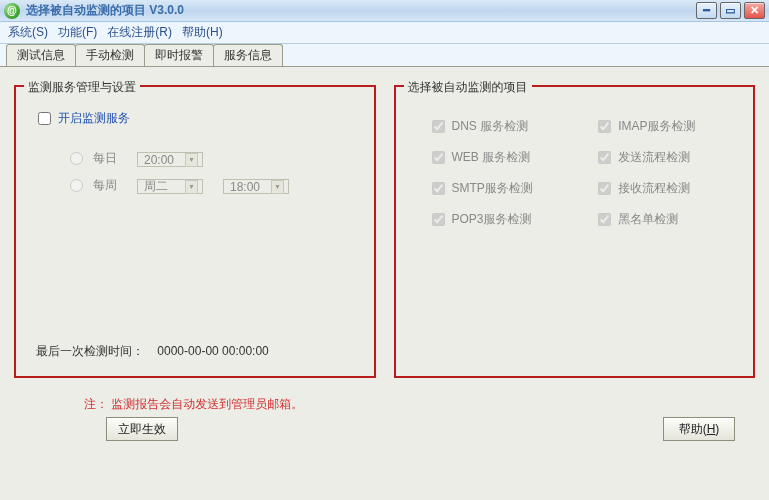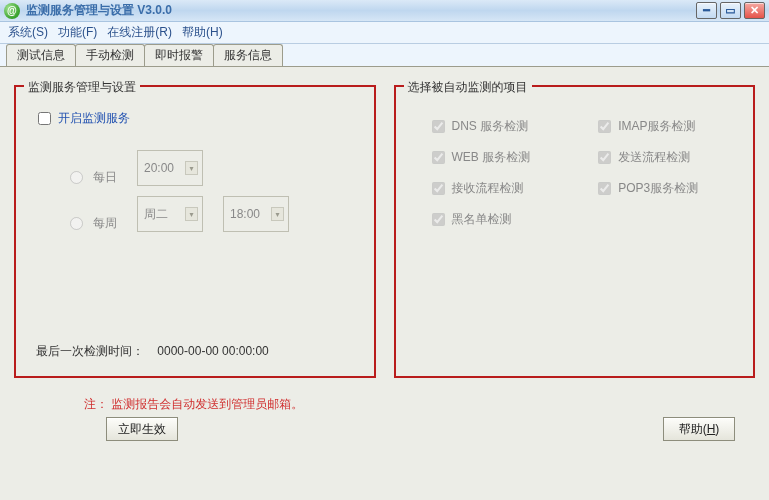--- a/index.html
+++ b/index.html
@@ -112,21 +112,21 @@
     margin-left: 40px;
     color: #888;
   }
   .schedule .row {
     display: flex; align-items: flex-end; gap: 20px;
     margin-bottom: 10px;
   }
   .schedule input[type=radio] { margin:0 6px 0 0;}
   .combo {
     display: inline-flex; align-items:center;
-    width: 66px; height: 36px;
+    width: 66px; height: 15px;
     border: 1px solid #bfbfb2;
     background: #ecede7;
     padding: 0 4px 0 6px;
     color: #888;
     justify-content: space-between;
   }
   .combo .arrow {
     width: 13px; height: 14px;
     border: 1px solid #c8c8bc;
     background: #e6e6dc;
@@ -167,21 +167,21 @@
     color: #222;
     box-shadow: 0 1px 0 #fff inset;
   }
   .u { text-decoration: underline; }
 </style>
 </head>
 <body>
 
 <div class="titlebar">
   <div class="titlebar-icon">@</div>
-  <div class="titlebar-text">监测服务管理与设置  V3.0.0</div>
+  <div class="titlebar-text">选择被自动监测的项目  V3.0.0</div>
   <div class="winbtn min">━</div>
   <div class="winbtn max">▭</div>
   <div class="winbtn close">✕</div>
 </div>
 
 <div class="menubar">
   <span>系统(S)</span>
   <span>功能(F)</span>
   <span>在线注册(R)</span>
   <span>帮助(H)</span>
@@ -252,20 +252,24 @@
         <label class="chk">
             <input type="checkbox" checked="" disabled="" style="">
             <span>WEB 服务检测</span>
           </label>
         <label class="chk">
             <input type="checkbox" checked="" disabled="" style="">
             <span>发送流程检测</span>
           </label>
         <label class="chk">
             <input type="checkbox" checked="" disabled="" style="">
+            <span>SMTP服务检测</span>
+          </label>
+        <label class="chk">
+            <input type="checkbox" checked="" disabled="" style="">
             <span>接收流程检测</span>
           </label>
         <label class="chk">
             <input type="checkbox" checked="" disabled="" style="">
             <span>POP3服务检测</span>
           </label>
         <label class="chk">
             <input type="checkbox" checked="" disabled="" style="">
             <span>黑名单检测</span>
           </label>

